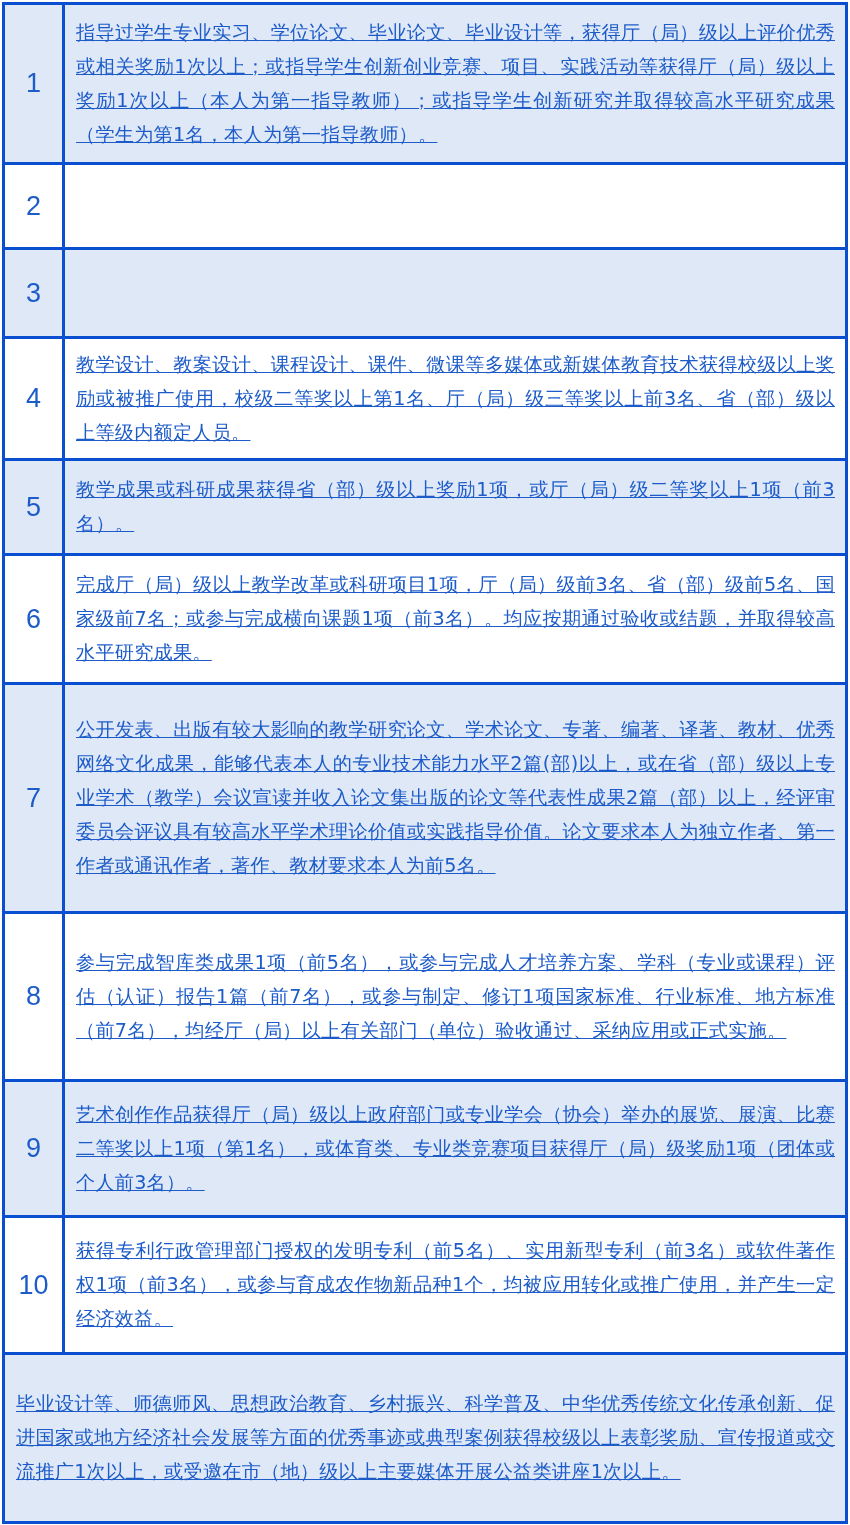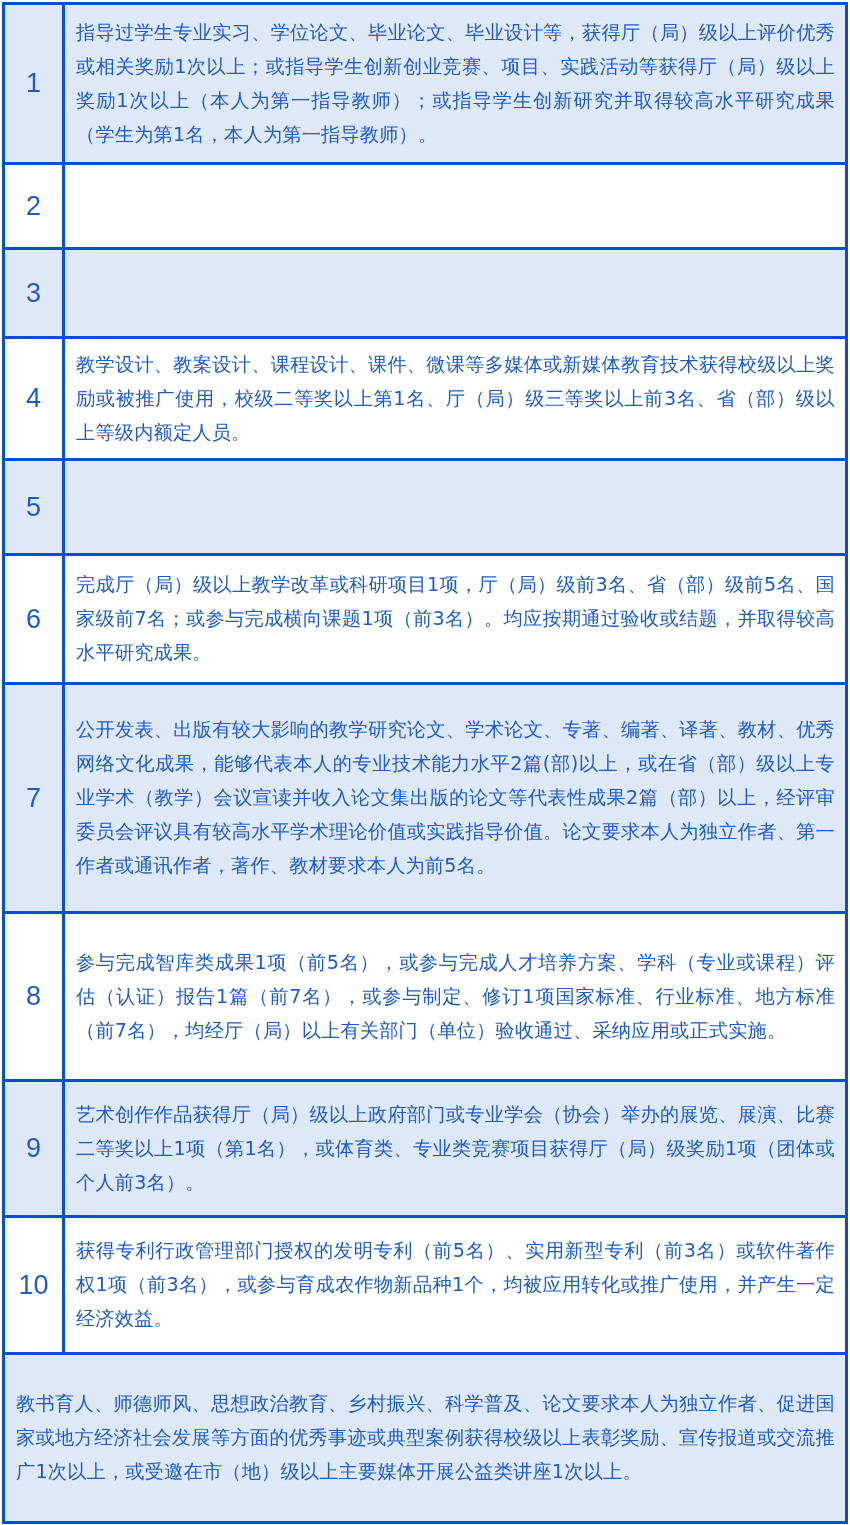--- a/index.html
+++ b/index.html
@@ -45,21 +45,21 @@
       flex: 1;
       padding: 0 10px 0 11px;
       display: flex;
       align-items: center;
       color: #1d5cc8;
       font-size: 19.2px;
       line-height: 34px;
       letter-spacing: 0.2px;
       box-sizing: border-box;
     }
-    .text span { display: block; width: 100%; text-align: justify; }
+    .text span { display: block; width: 100%; text-align: justify; text-decoration: underline; }
   </style>
 </head>
 <body>
 
 <div class="table">
   <div class="row shaded" style="height:160px">
     <div class="num">1</div>
     <div class="text">
         <span>指导过学生专业实习、学位论文、毕业论文、毕业设计等，获得厅（局）级以上评价优秀或相关奖励1次以上；或指导学生创新创业竞赛、项目、实践活动等获得厅（局）级以上奖励1次以上（本人为第一指导教师）；或指导学生创新研究并取得较高水平研究成果（学生为第1名，本人为第一指导教师）。</span>
       </div>
@@ -71,20 +71,23 @@
     <div class="num">3</div>
   </div>
   <div class="row plain" style="height:122px">
     <div class="num">4</div>
     <div class="text">
         <span>教学设计、教案设计、课程设计、课件、微课等多媒体或新媒体教育技术获得校级以上奖励或被推广使用，校级二等奖以上第1名、厅（局）级三等奖以上前3名、省（部）级以上等级内额定人员。</span>
       </div>
   </div>
   <div class="row shaded" style="height:95px">
     <div class="num">5</div>
+    <div class="text">
+        <span>教学成果或科研成果获得省（部）级以上奖励1项，或厅（局）级二等奖以上1项（前3名）。</span>
+      </div>
   </div>
   <div class="row plain" style="height:129px">
     <div class="num">6</div>
     <div class="text">
         <span>完成厅（局）级以上教学改革或科研项目1项，厅（局）级前3名、省（部）级前5名、国家级前7名；或参与完成横向课题1项（前3名）。均应按期通过验收或结题，并取得较高水平研究成果。</span>
       </div>
   </div>
   <div class="row shaded" style="height:229px">
     <div class="num">7</div>
     <div class="text">
@@ -104,16 +107,16 @@
       </div>
   </div>
   <div class="row plain" style="height:137px">
     <div class="num">10</div>
     <div class="text">
         <span>获得专利行政管理部门授权的发明专利（前5名）、实用新型专利（前3名）或软件著作权1项（前3名），或参与育成农作物新品种1个，均被应用转化或推广使用，并产生一定经济效益。</span>
       </div>
   </div>
   <div class="row shaded" style="height:169px">
     <div class="text">
-        <span>教书育人、师德师风、思想政治教育、乡村振兴、科学普及、论文要求本人为独立作者、促进国家或地方经济社会发展等方面的优秀事迹或典型案例获得校级以上表彰奖励、宣传报道或交流推广1次以上，或受邀在市（地）级以上主要媒体开展公益类讲座1次以上。</span>
+        <span>毕业设计等、师德师风、思想政治教育、乡村振兴、科学普及、中华优秀传统文化传承创新、促进国家或地方经济社会发展等方面的优秀事迹或典型案例获得校级以上表彰奖励、宣传报道或交流推广1次以上，或受邀在市（地）级以上主要媒体开展公益类讲座1次以上。</span>
       </div>
   </div>
 </div>
 
 </body></html>

